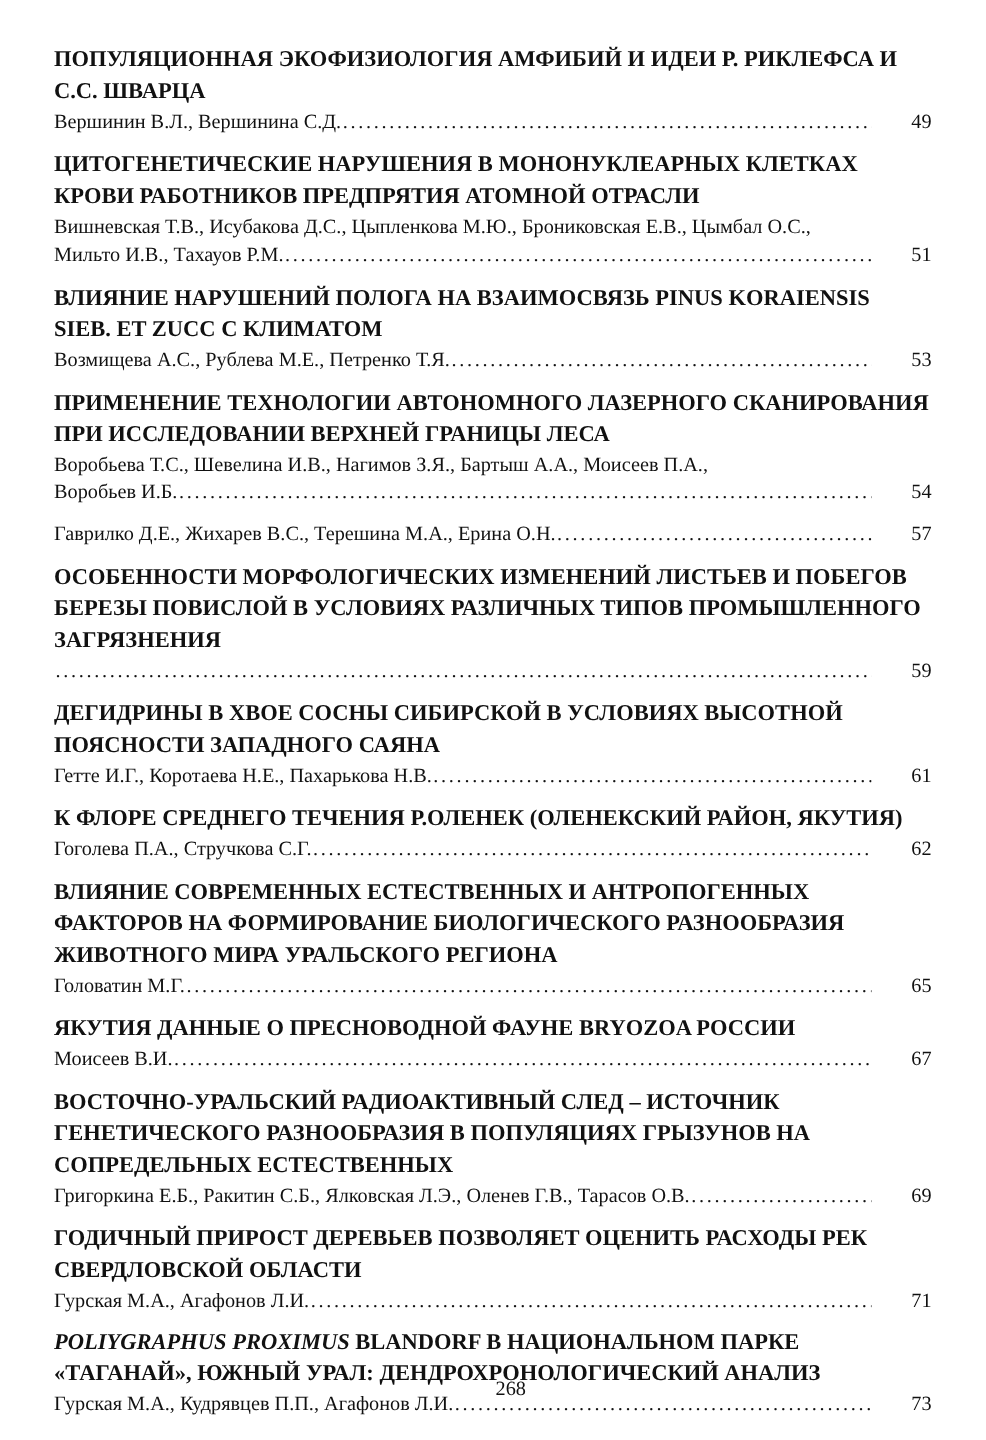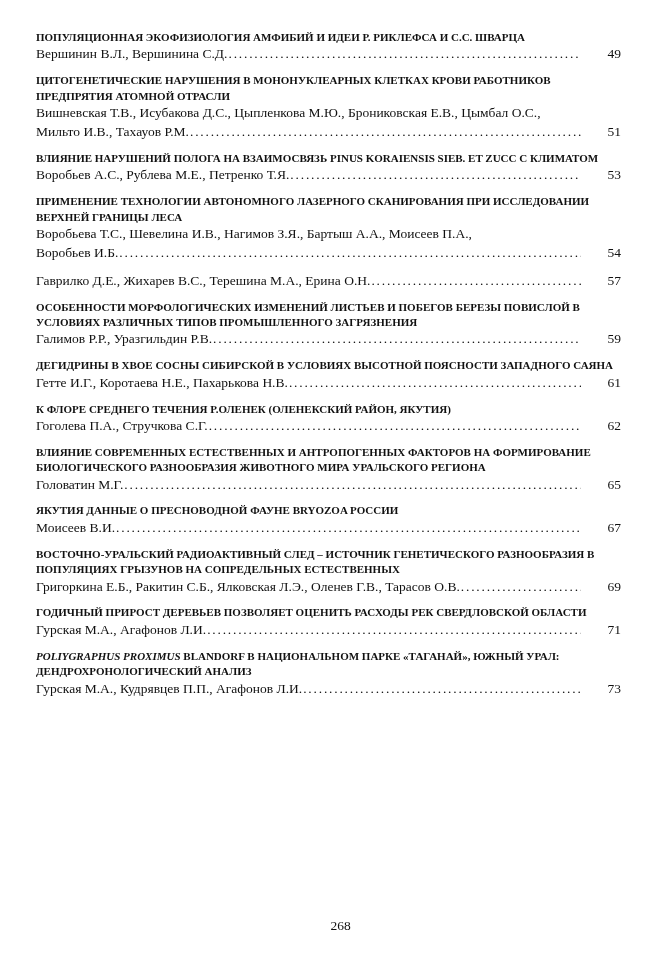--- a/index.html
+++ b/index.html
@@ -18,21 +18,21 @@
   }
   .page {
     padding: 30px 36px 0 36px;
     box-sizing: border-box;
   }
   .entry {
     margin-bottom: 9px;
   }
   .title {
     font-weight: bold;
-    font-size: 11px;
+    font-size: 15px;
     line-height: 1.40;
   }
   .title .italic {
     font-style: italic;
   }
   .authors-row {
     display: flex;
     align-items: flex-start;
     font-size: 13.5px;
     line-height: 1.40;
@@ -86,21 +86,21 @@
         </div>
         <div class="authors-row">
           <span class="authors-text">Мильто И.В., Тахауов Р.М.</span>
           <span class="dots"></span>
           <span class="pagenum">51</span>
         </div>
       </div>
       <div class="entry">
         <div class="title"><span>ВЛИЯНИЕ НАРУШЕНИЙ ПОЛОГА НА ВЗАИМОСВЯЗЬ PINUS KORAIENSIS SIEB. ET ZUCC С КЛИМАТОМ</span></div>
         <div class="authors-row">
-          <span class="authors-text">Воробьев А.С., Рублева М.Е., Петренко Т.Я.</span>
+          <span class="authors-text">Возмищева А.С., Рублева М.Е., Петренко Т.Я.</span>
           <span class="dots"></span>
           <span class="pagenum">53</span>
         </div>
       </div>
       <div class="entry">
         <div class="title"><span>ПРИМЕНЕНИЕ ТЕХНОЛОГИИ АВТОНОМНОГО ЛАЗЕРНОГО СКАНИРОВАНИЯ ПРИ ИССЛЕДОВАНИИ ВЕРХНЕЙ ГРАНИЦЫ ЛЕСА</span></div>
         <div class="authors-row">
           <span class="authors-text">Воробьева Т.С., Шевелина И.В., Нагимов З.Я., Бартыш А.А., Моисеев П.А.,</span>
         </div>
         <div class="authors-row">
@@ -112,21 +112,20 @@
       <div class="entry">
         <div class="authors-row">
           <span class="authors-text">Гаврилко Д.Е., Жихарев В.С., Терешина М.А., Ерина О.Н.</span>
           <span class="dots"></span>
           <span class="pagenum">57</span>
         </div>
       </div>
       <div class="entry">
         <div class="title"><span>ОСОБЕННОСТИ МОРФОЛОГИЧЕСКИХ ИЗМЕНЕНИЙ ЛИСТЬЕВ И ПОБЕГОВ БЕРЕЗЫ ПОВИСЛОЙ В УСЛОВИЯХ РАЗЛИЧНЫХ ТИПОВ ПРОМЫШЛЕННОГО ЗАГРЯЗНЕНИЯ</span></div>
         <div class="authors-row">
-          <span class="authors-text">Галимов Р.Р., Уразгильдин Р.В.</span>
           <span class="dots"></span>
           <span class="pagenum">59</span>
         </div>
       </div>
       <div class="entry">
         <div class="title"><span>ДЕГИДРИНЫ В ХВОЕ СОСНЫ СИБИРСКОЙ В УСЛОВИЯХ ВЫСОТНОЙ ПОЯСНОСТИ ЗАПАДНОГО САЯНА</span></div>
         <div class="authors-row">
           <span class="authors-text">Гетте И.Г., Коротаева Н.Е., Пахарькова Н.В.</span>
           <span class="dots"></span>
           <span class="pagenum">61</span>

